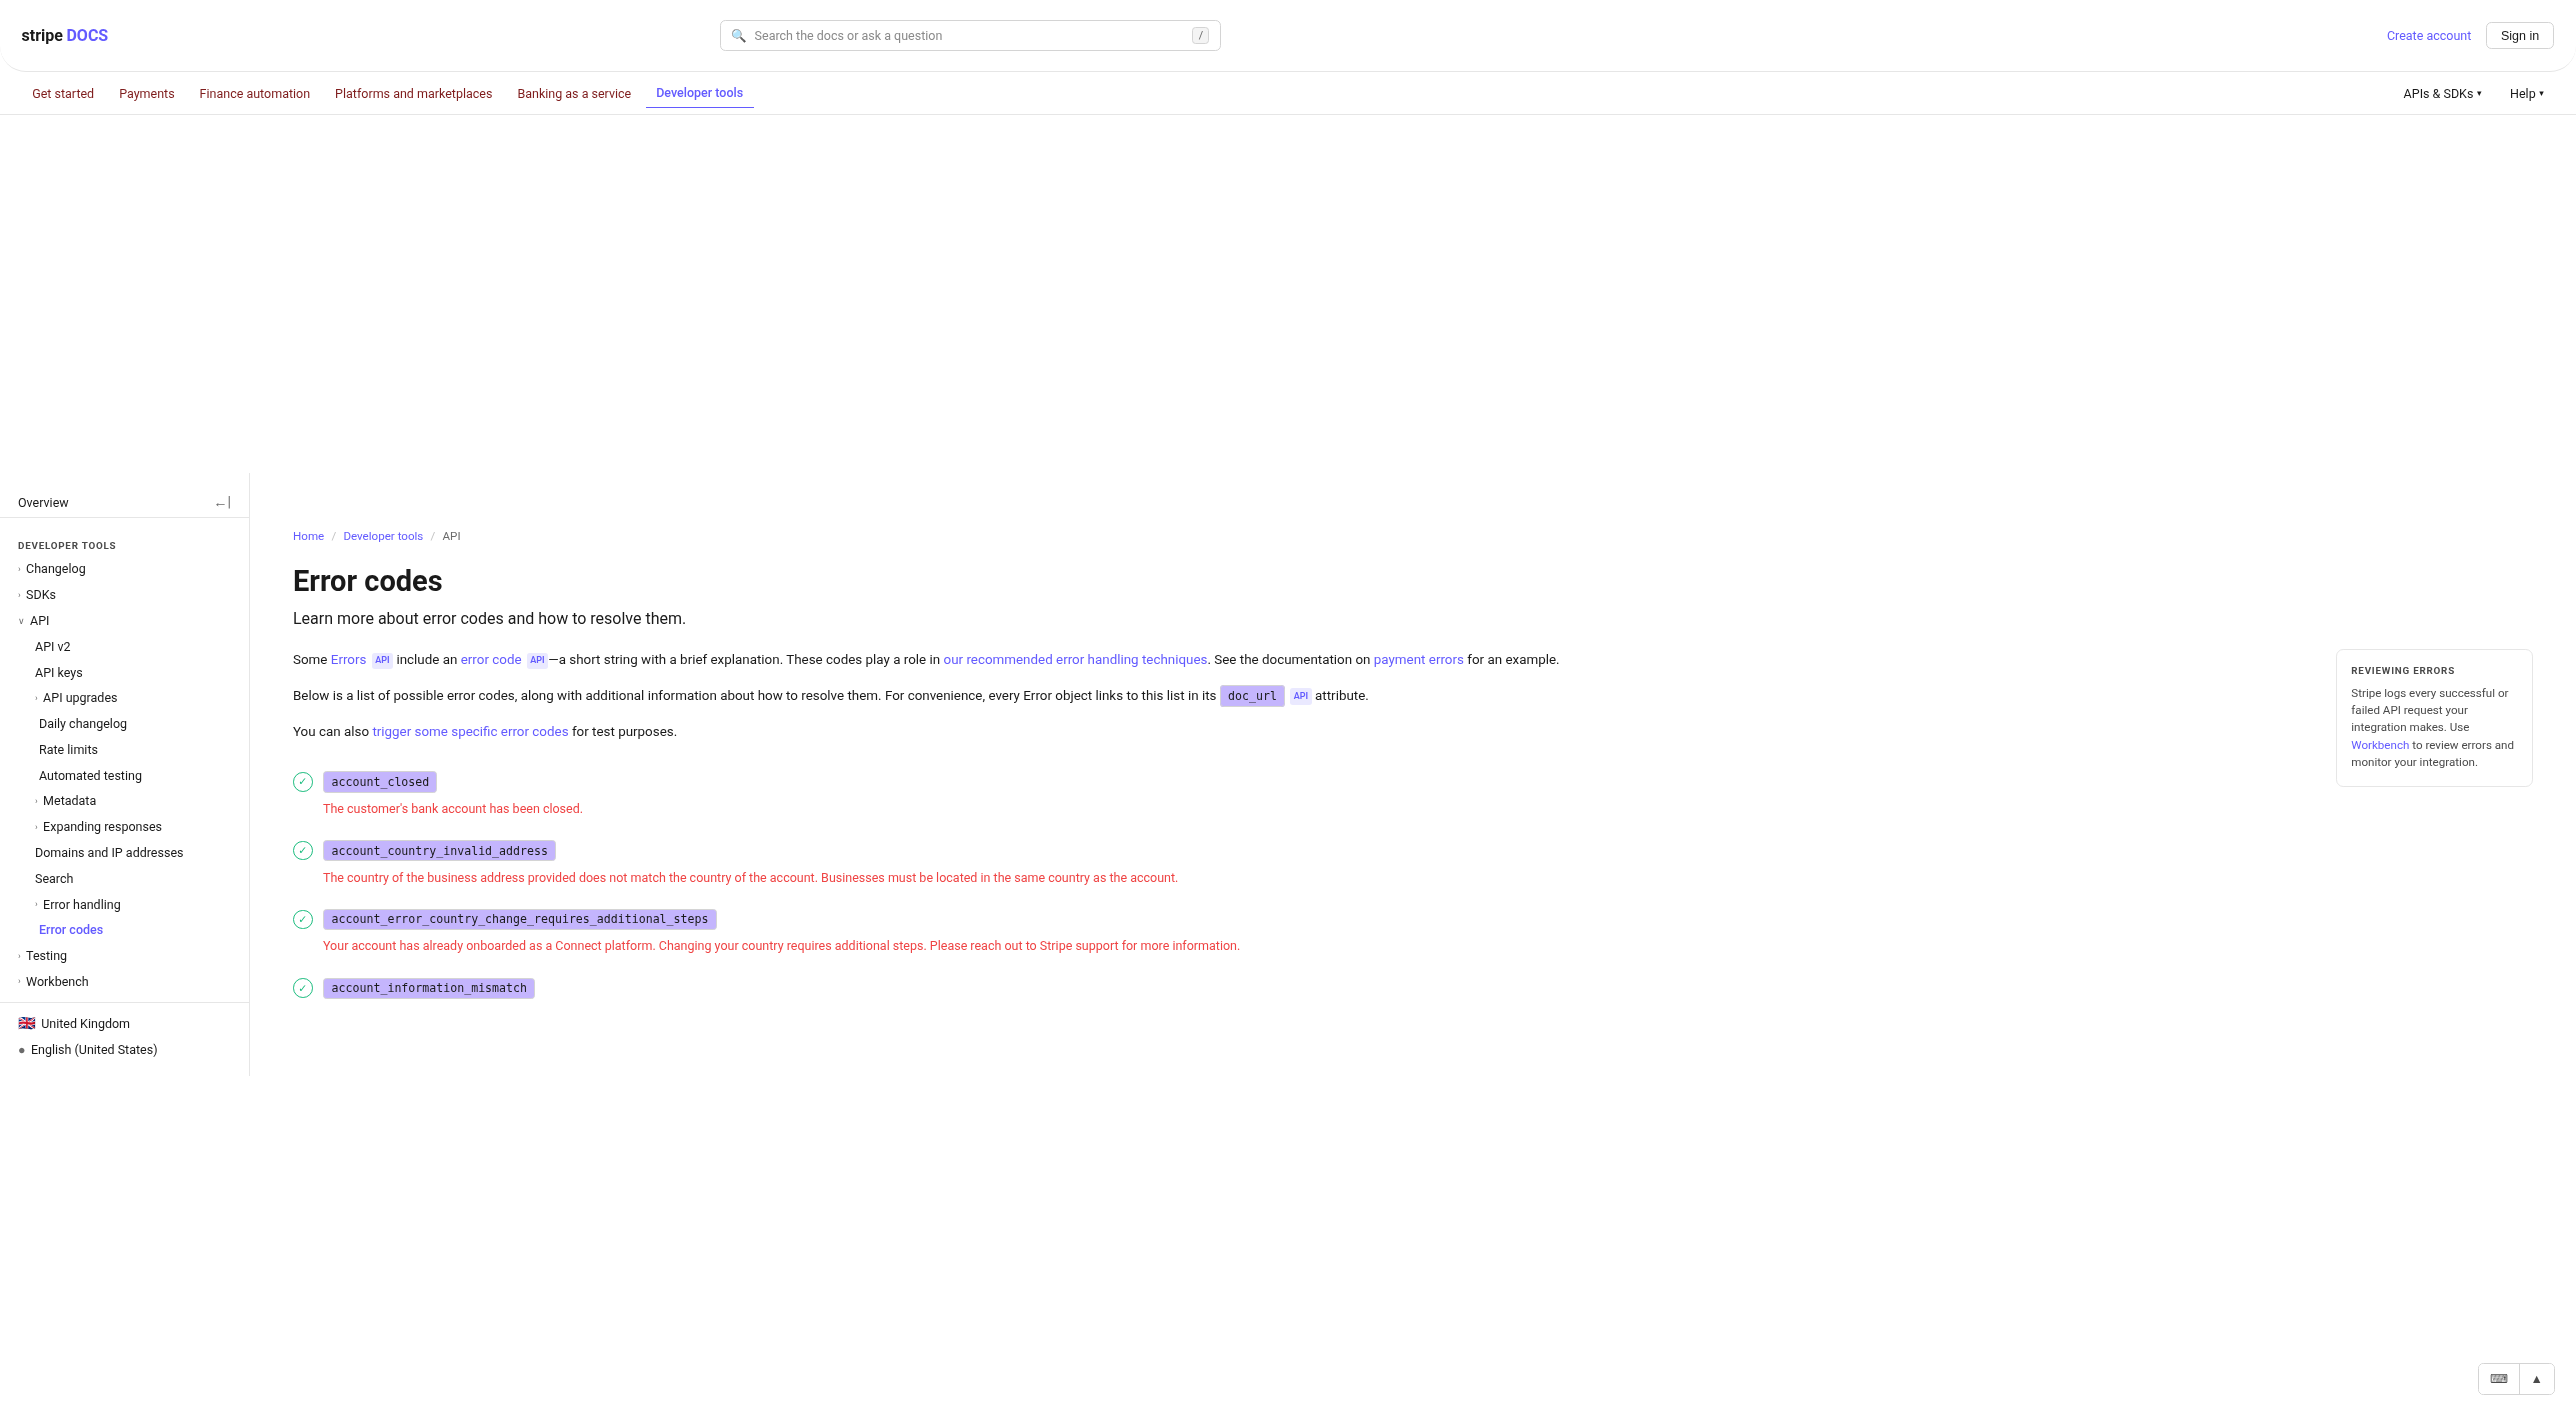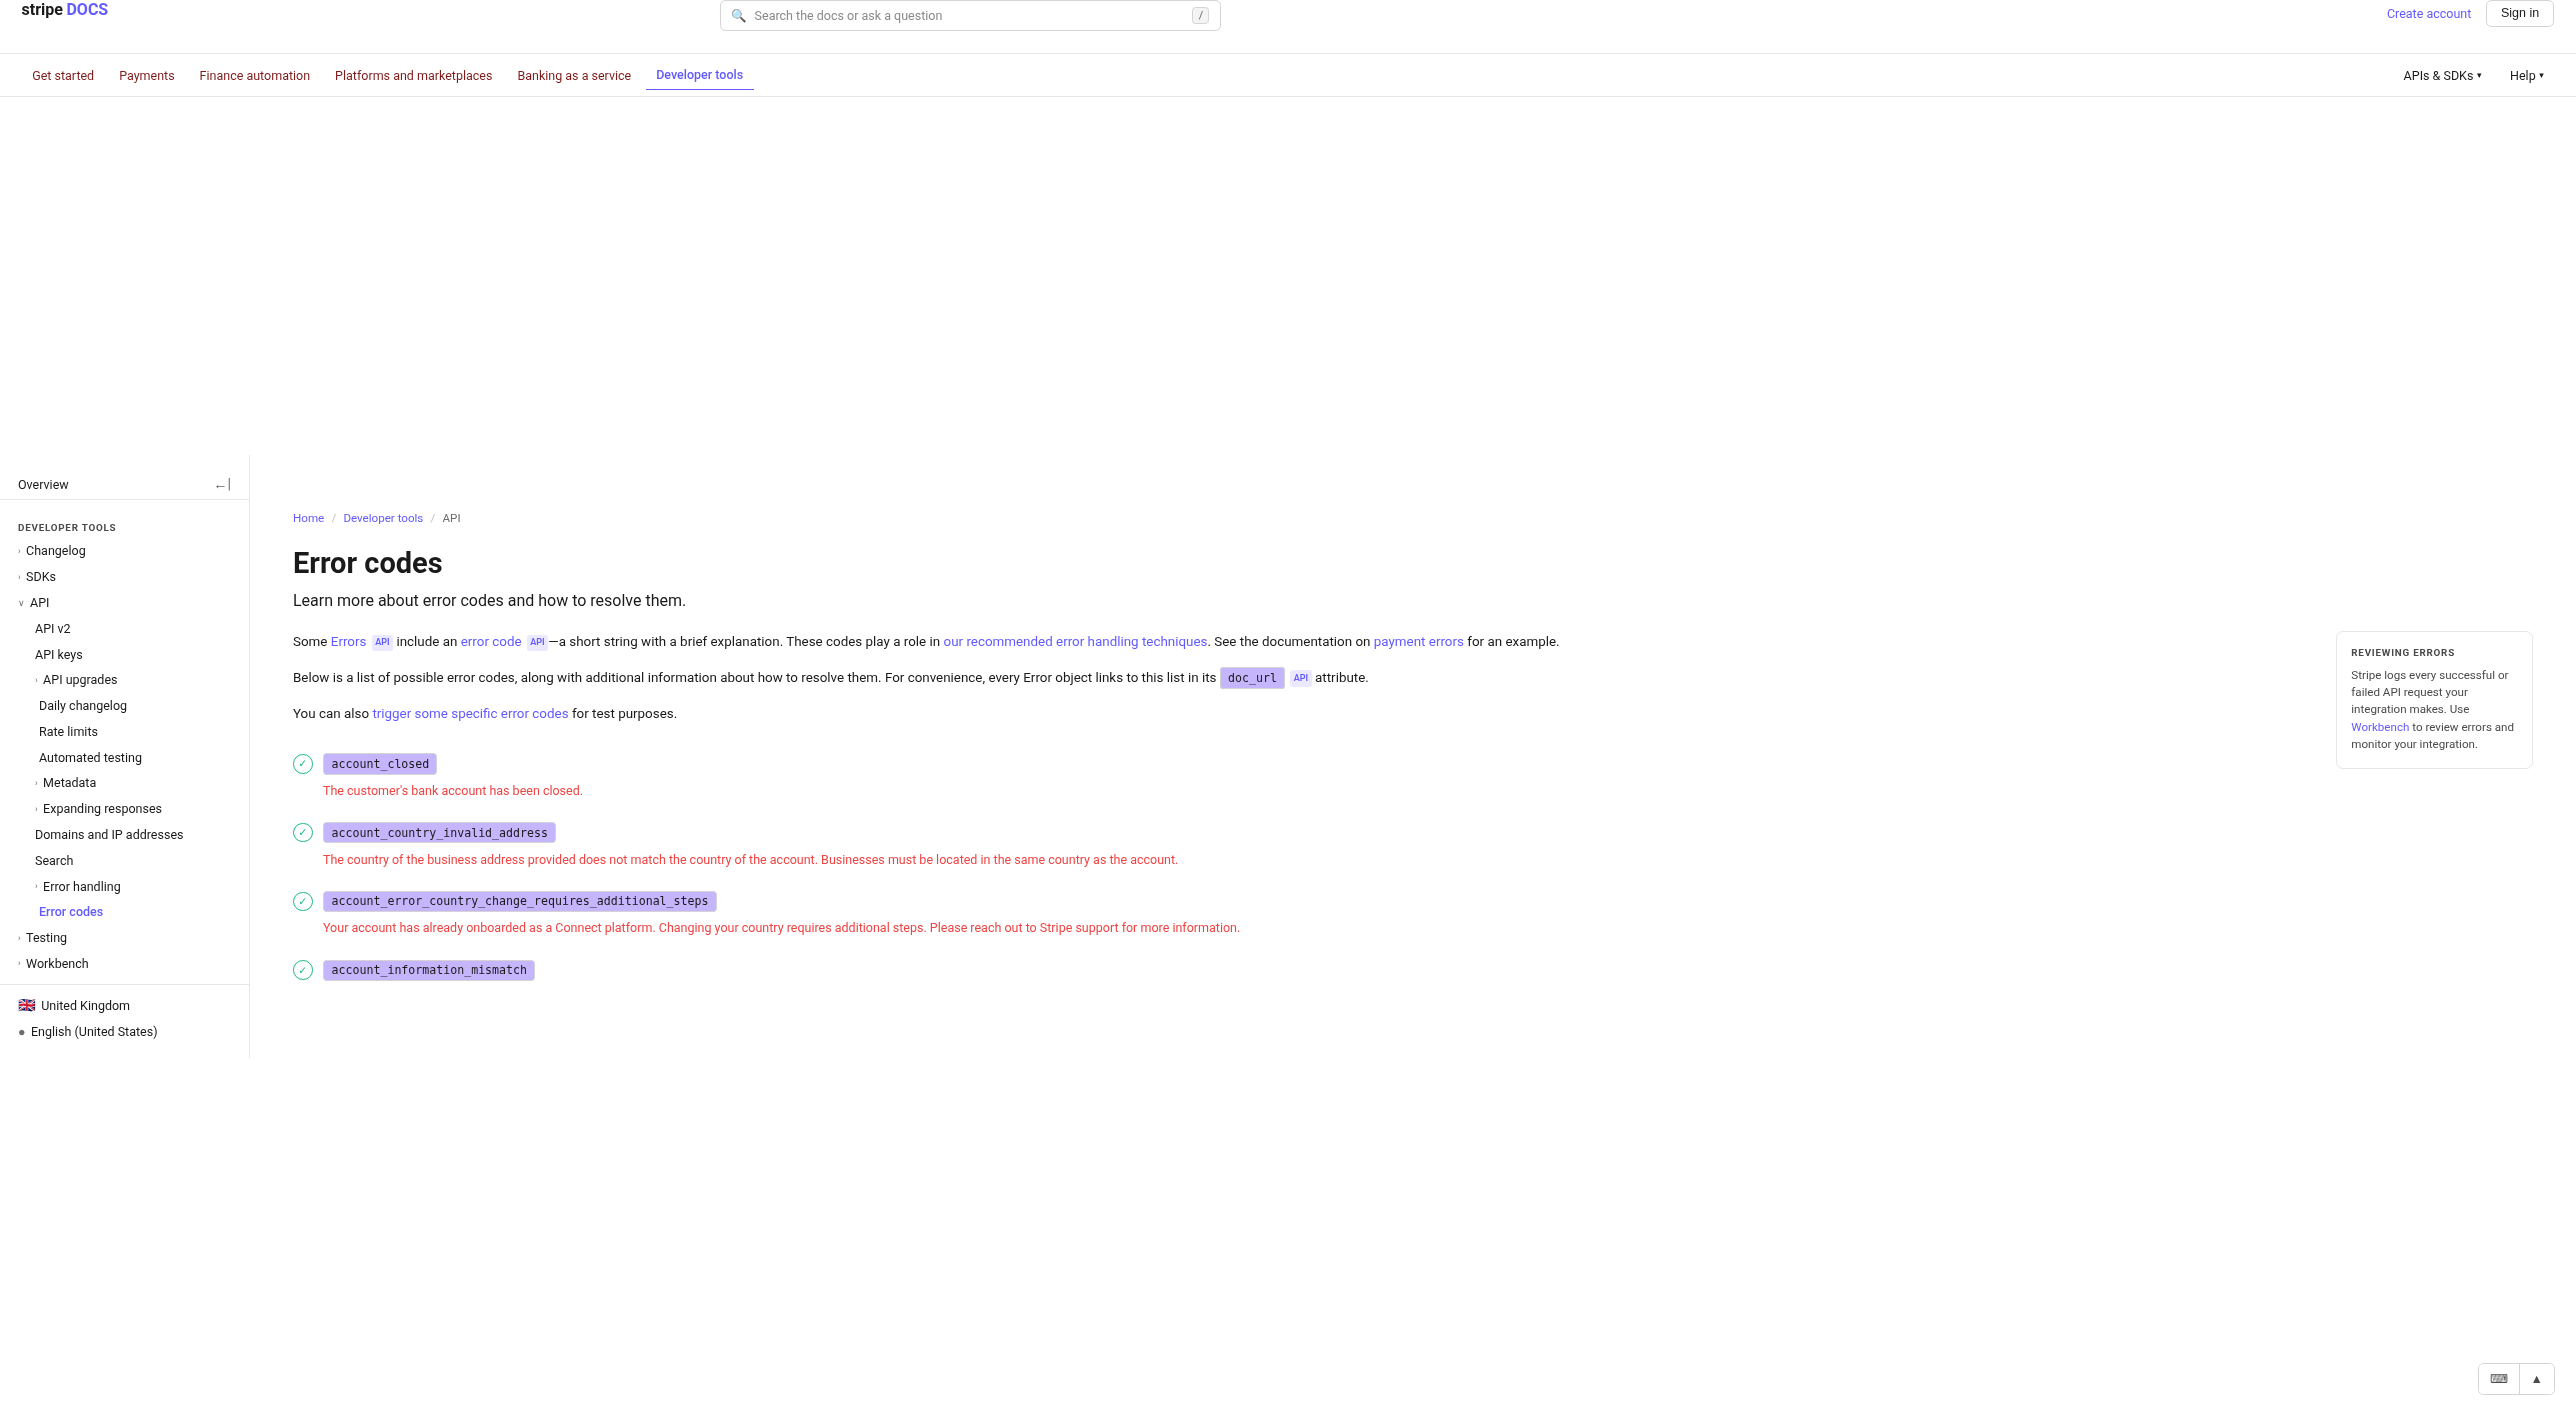--- a/index.html
+++ b/index.html
@@ -1,28 +1,29 @@
 <!DOCTYPE html>
 <html style="font-size:14.3px"><head>
   <meta charset="utf-8">
   <style>
     * { box-sizing: border-box; margin: 0; padding: 0; }
     body { font-family: -apple-system, BlinkMacSystemFont, 'Segoe UI', Roboto, sans-serif; font-size: 12.5px; color: #1a1a1a; background: #fff; }
 
     
     .header {
       display: flex;
-      align-items: flex-start;
+      align-items: center;
       padding: 0 21.5px;
-      height: 54px;
+      height: 72px;
       border-bottom: 0.9px solid #e6e6e6;
       background: #fff;
       position: sticky;
       top: 0;
       z-index: 100;
+      border-radius: 26px;
     }
     .logo {
       display: flex;
       align-items: center;
       gap: 3.6px;
       margin-right: 29px;
       flex-shrink: 0;
     }
     .logo-stripe {
       font-weight: 700;

